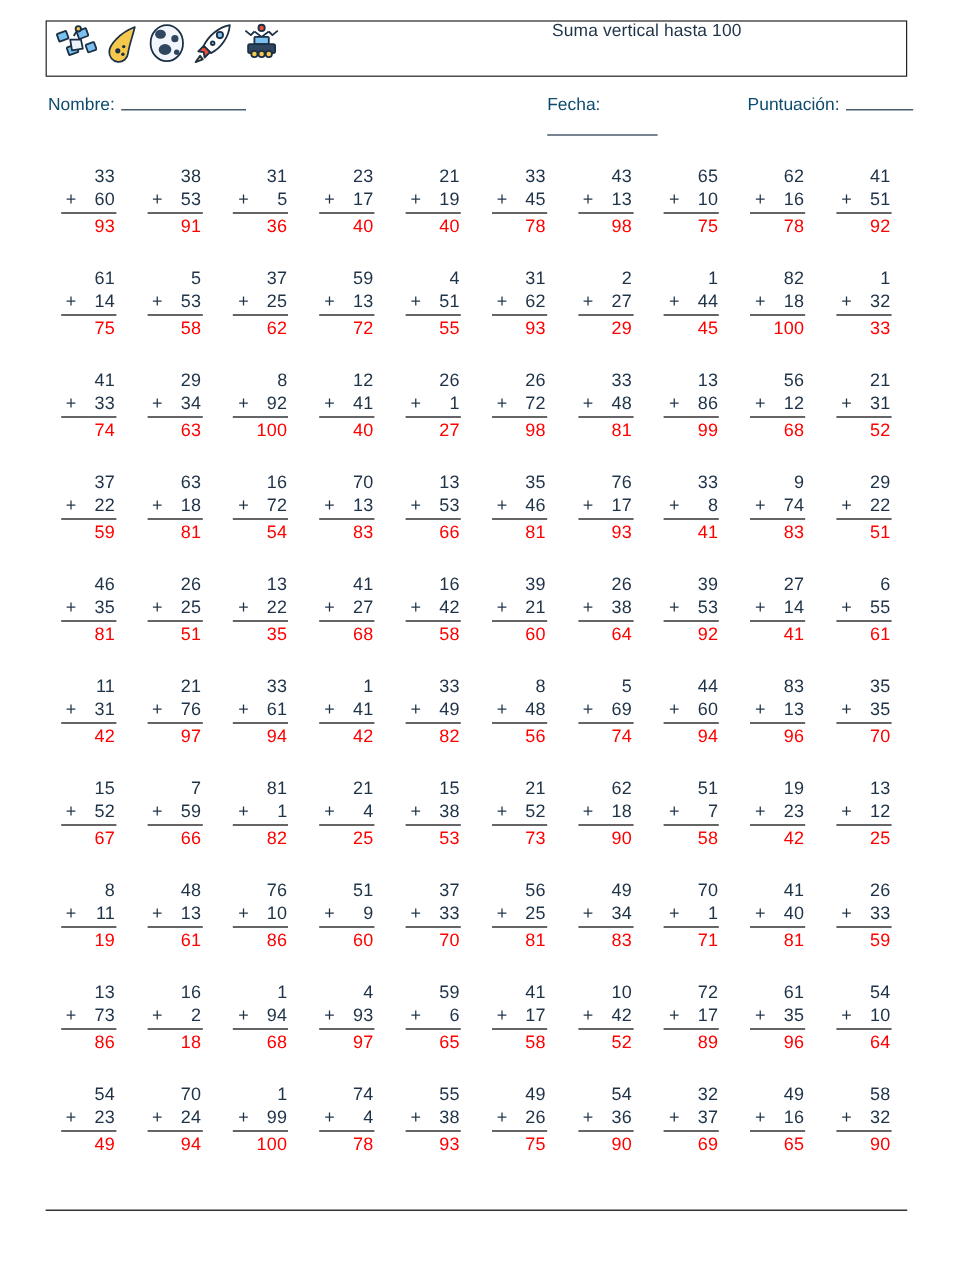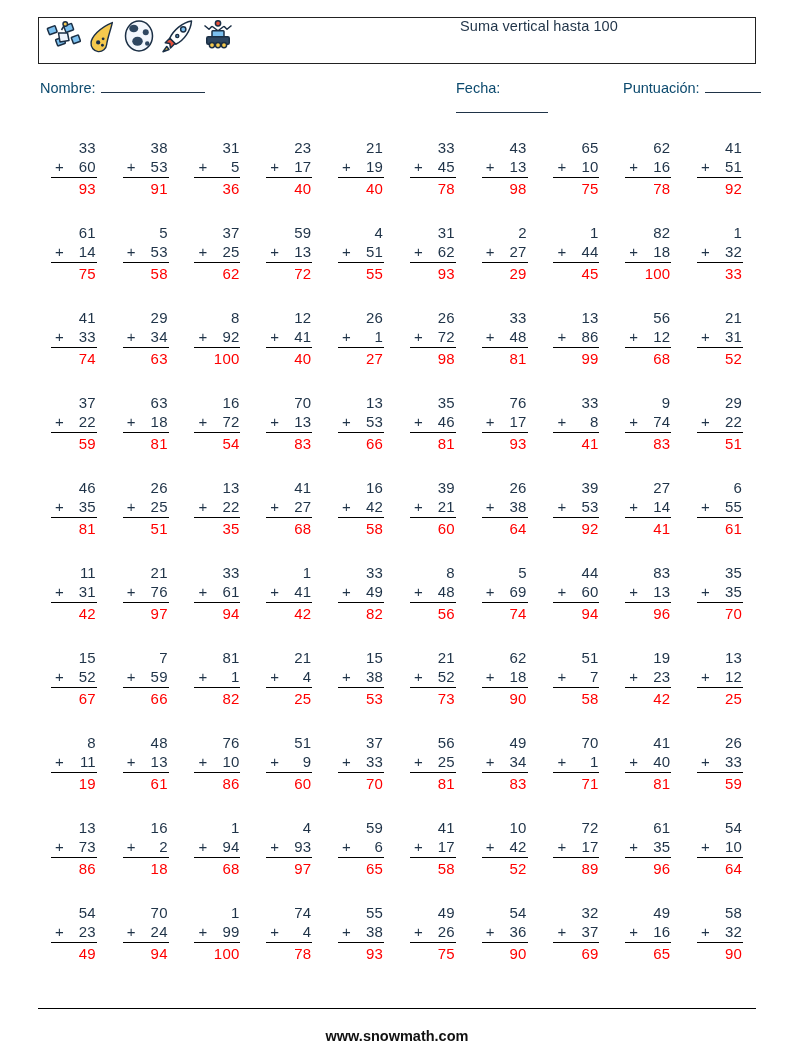--- a/index.html
+++ b/index.html
@@ -1271,15 +1271,14 @@
               <span class="op-sign">+</span>
               <span class="op-val">32</span>
             </div>
             <div class="answer">90</div>
           </div>
         </div>
       </div>
     </div>
 
   <div class="footer-rule"></div>
-  <div class="footer-url">www.snowmath.com</div>
 
 </div>
 
 </body></html>

